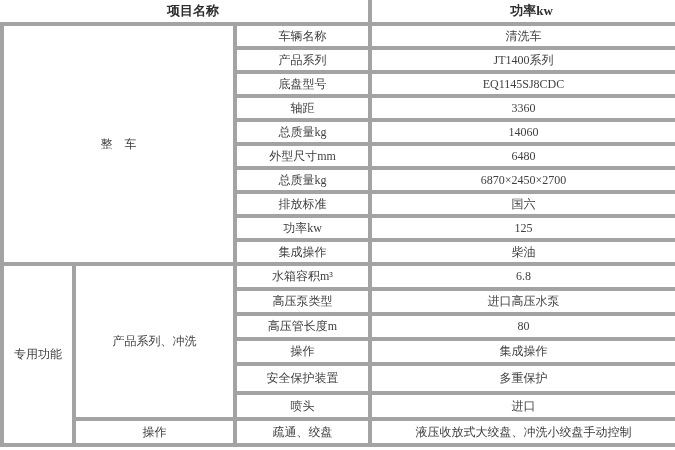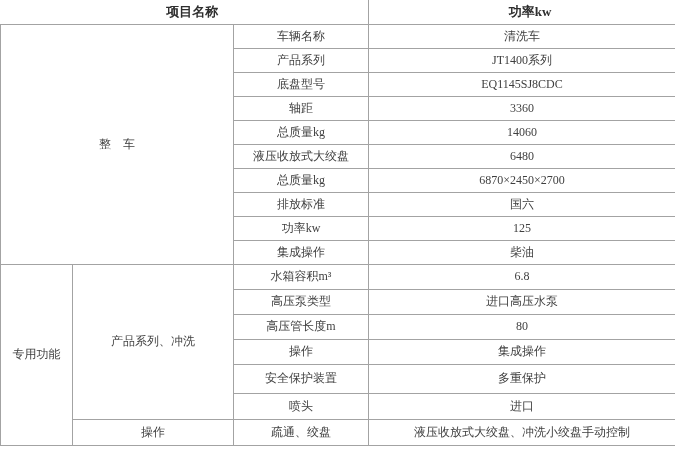--- a/index.html
+++ b/index.html
@@ -8,21 +8,21 @@
     width: 675px; height: 450px; overflow: hidden;
     font-family: "Liberation Serif", "DejaVu Serif", serif;
     color: #3f3f3f;
   }
   table.spec {
     border-collapse: collapse;
     table-layout: fixed;
     width: 675px;
   }
   table.spec td {
-    border: 1px solid #a3a3a3;
+    border: 4px solid #a3a3a3;
     text-align: center;
     vertical-align: middle;
     font-size: 12px;
     line-height: 1.2;
     padding: 2px 4px;
     overflow: hidden;
     white-space: nowrap;
   }
   tr.r-header td {
     border-top: none;
@@ -70,21 +70,21 @@
   </tr>
   <tr class="h24">
     <td>轴距</td>
     <td class="no-right">3360</td>
   </tr>
   <tr class="h24">
     <td>总质量kg</td>
     <td class="no-right">14060</td>
   </tr>
   <tr class="h24">
-    <td>液压收放式大绞盘</td>
+    <td>外型尺寸mm</td>
     <td class="no-right">6480</td>
   </tr>
   <tr class="h24">
     <td>总质量kg</td>
     <td class="no-right">6870×2450×2700</td>
   </tr>
   <tr class="h24">
     <td>排放标准</td>
     <td class="no-right">国六</td>
   </tr>

